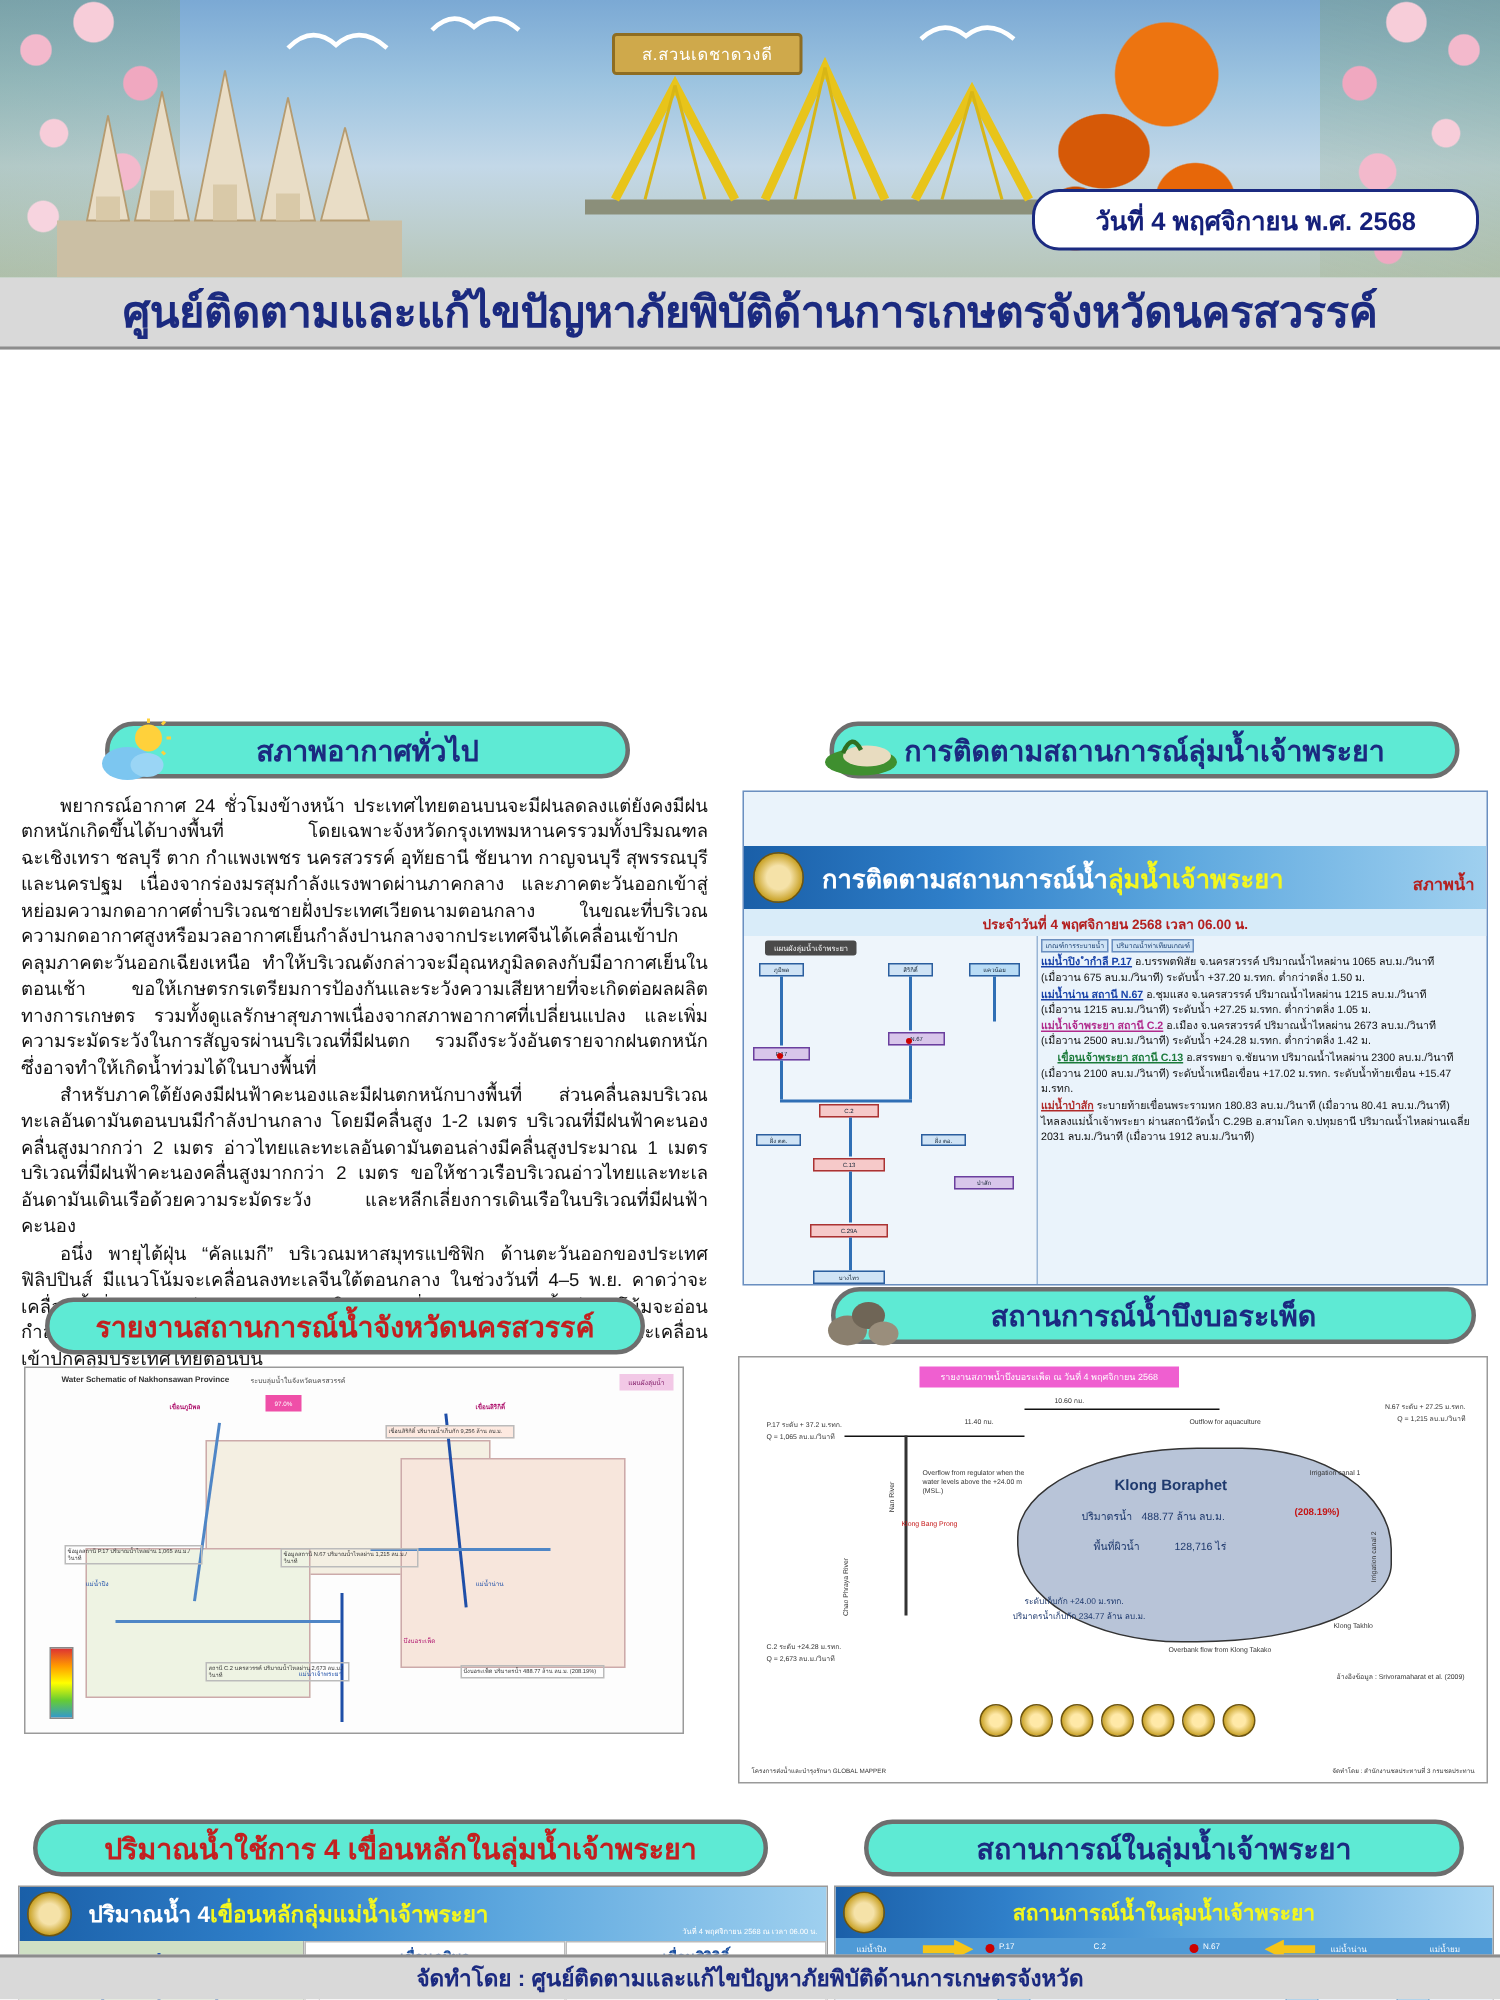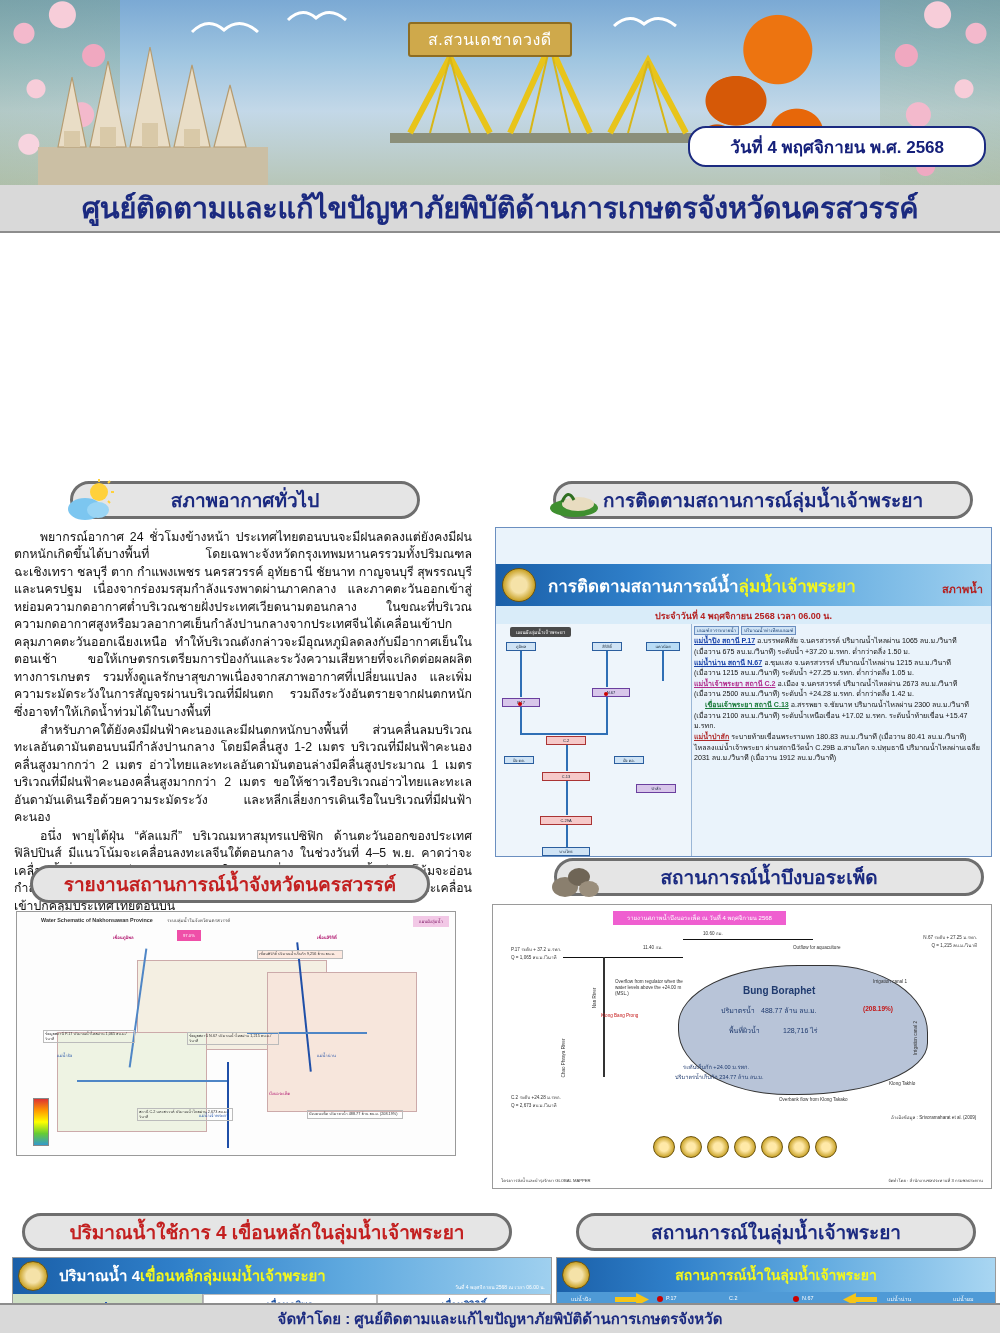--- a/index.html
+++ b/index.html
@@ -47,21 +47,21 @@
     background:
       radial-gradient(ellipse at 62% 26%, #e0761f 34px, transparent 35px),
       radial-gradient(ellipse at 40% 58%, #c85c14 30px, transparent 31px),
       radial-gradient(ellipse at 72% 78%, #d96a18 26px, transparent 27px),
       radial-gradient(ellipse at 30% 86%, #b8500f 20px, transparent 21px);
     filter: saturate(1.15);
   }
   .gull { position: absolute; }
   .hero-sign {
     position: absolute; left: 408px; top: 22px;
-    background: #cfa94b; color: #fff; font-size: 16px;
+    background: #cfa94b; color: #fff; font-size: 11px;
     padding: 3px 18px; border-radius: 3px;
     border: 2px solid #8e6d22;
     letter-spacing: .5px;
   }
   .date-badge {
     position: absolute; right: 14px; bottom: 18px;
     background: #ffffff;
     border: 2px solid #1b2a80;
     border-radius: 18px;
     padding: 5px 40px;
@@ -79,21 +79,21 @@
   }
   .title-bar h1 {
     font-size: 29px; color: #1b2a80; font-weight: bold;
     letter-spacing: -0.3px; white-space: nowrap;
   }
 
   
   .board { position: relative; width: 1000px; background: #fff; }
 
   .pill {
-    background: #e5e5e5;
+    background: #5eead4;
     border: 3px solid #6e6e6e;
     border-radius: 26px;
     display: flex; align-items: center; justify-content: center;
     position: relative;
     height: 38px;
   }
   .pill span.label {
     font-size: 19px; font-weight: bold; color: #1b2a80;
     white-space: nowrap;
   }
@@ -471,21 +471,21 @@
           <div class="dlabel" style="left:58px;top:236px;">อ่าวไทย</div>
         </div>
 
         <div class="cpy-stations">
           <div class="tagbtns">
             <div class="tagbtn">เกณฑ์การระบายน้ำ</div>
             <div class="tagbtn">ปริมาณน้ำท่าเทียบเกณฑ์</div>
           </div>
 
           <div>
-            <span class="st-name st-ping">แม่น้ำปิง สถานี P.17</span>
+            <span class="st-name st-ping">แม่น้ำปิง ำกำลี P.17</span>
             <span>อ.บรรพตพิสัย จ.นครสวรรค์ ปริมาณน้ำไหลผ่าน 1065 ลบ.ม./วินาที</span>
             <span class="st-line">(เมื่อวาน 675 ลบ.ม./วินาที) ระดับน้ำ +37.20 ม.รทก. ต่ำกว่าตลิ่ง 1.50 ม.</span>
           </div>
           <div>
             <span class="st-name st-nan">แม่น้ำน่าน สถานี N.67</span>
             <span>อ.ชุมแสง จ.นครสวรรค์ ปริมาณน้ำไหลผ่าน 1215 ลบ.ม./วินาที</span>
             <span class="st-line">(เมื่อวาน 1215 ลบ.ม./วินาที) ระดับน้ำ +27.25 ม.รทก. ต่ำกว่าตลิ่ง 1.05 ม.</span>
           </div>
           <div>
             <span class="st-name st-c2">แม่น้ำเจ้าพระยา สถานี C.2</span>
@@ -566,21 +566,21 @@
       <div class="bung-note" style="left:210px;top:26px;">10.60 กม.</div>
       <div class="bung-note" style="left:150px;top:40px;">11.40 กม.</div>
 
       <div class="bung-ar" style="left:70px;top:52px;width:120px;"></div>
       <div class="bung-ar" style="left:190px;top:34px;width:130px;"></div>
       <div class="nsw-river" style="position:absolute;left:110px;top:52px;width:1.5px;height:120px;background:#333;"></div>
       <div class="bung-note" style="left:92px;top:90px;transform:rotate(-90deg);">Nan River</div>
       <div class="bung-note" style="left:52px;top:150px;transform:rotate(-90deg);">Chao Phraya River</div>
 
       <div class="bung-lake"></div>
-      <div class="bung-lakename">Bung Boraphet</div>
+      <div class="bung-lakename">Klong Boraphet</div>
       <div class="bung-val" style="left:228px;top:100px;">ปริมาตรน้ำ</div>
       <div class="bung-val" style="left:268px;top:100px;">488.77 ล้าน ลบ.ม.</div>
       <div class="bung-pct" style="left:370px;top:100px;">(208.19%)</div>
       <div class="bung-val" style="left:236px;top:120px;">พื้นที่ผิวน้ำ</div>
       <div class="bung-val" style="left:290px;top:120px;">128,716 ไร่</div>
 
       <div class="bung-cap" style="left:190px;top:158px;">ระดับเก็บกัก +24.00 ม.รทก.</div>
       <div class="bung-cap" style="left:182px;top:168px;">ปริมาตรน้ำเก็บกัก 234.77 ล้าน ลบ.ม.</div>
 
       <div class="bung-note" style="left:300px;top:40px;width:66px;">Outflow for aquaculture</div>

